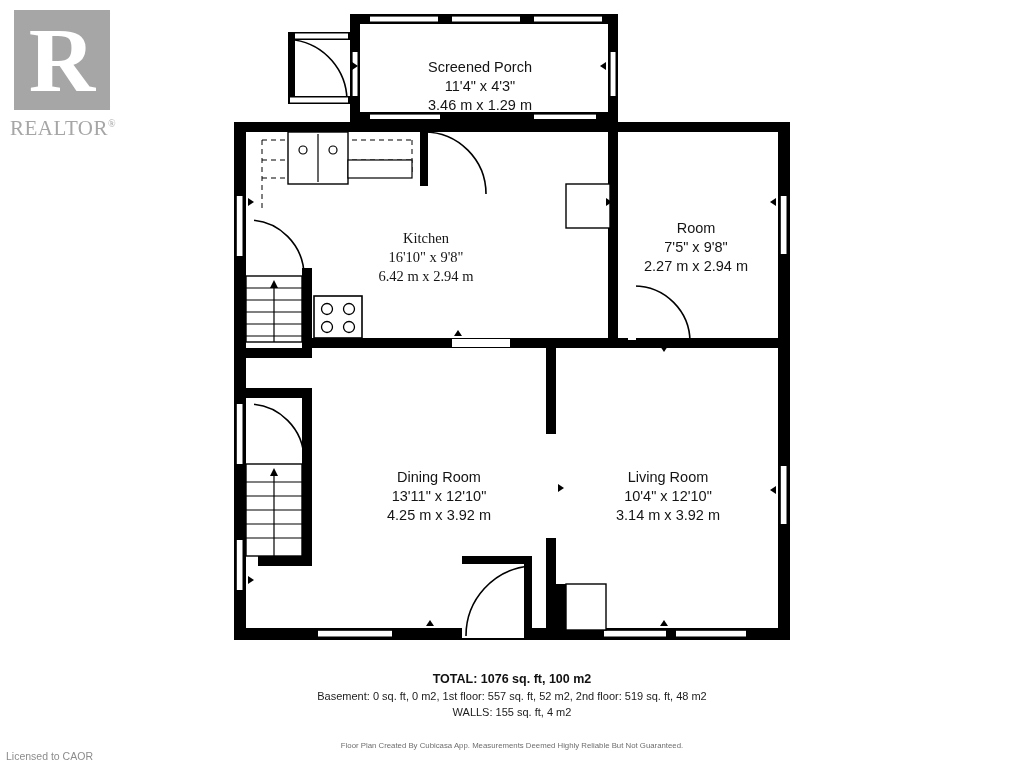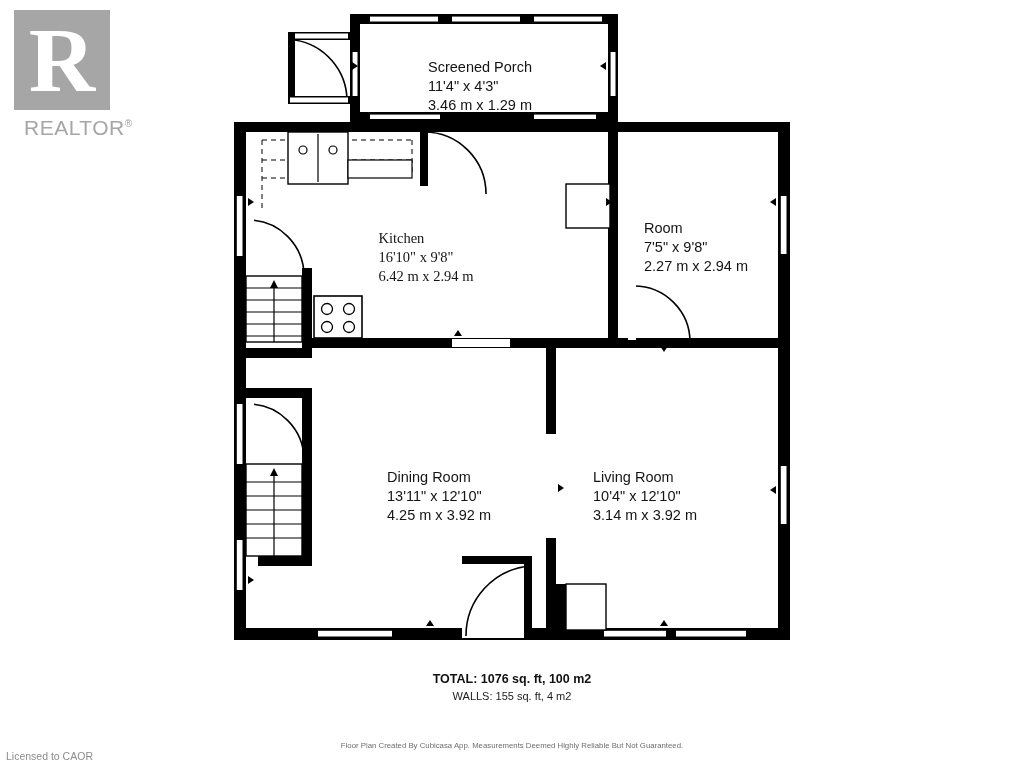--- a/index.html
+++ b/index.html
@@ -37,23 +37,23 @@
     inset: 0;
     color: #ffffff;
     font-family: "Liberation Serif", serif;
     font-size: 92px;
     font-weight: bold;
     line-height: 100px;
     text-align: center;
   }
   .realtor-word {
     position: absolute;
-    left: 18px;
+    left: 4px;
     top: 108px;
-    font-family: Liberation Sans, sans-serif;
+    font-family: Liberation Serif, serif;
     font-size: 21px;
     letter-spacing: 0.5px;
     color: #a6a6a6;
   }
   .realtor-word .reg {
     font-size: 10px;
     vertical-align: super;
   }
 
   
@@ -70,20 +70,21 @@
     position: absolute;
     left: 0;
     top: 0;
     width: 1024px;
     height: 768px;
   }
 
   
   .room-label {
     position: absolute;
+    text-align: center;
     transform: translate(-50%, 0);
     white-space: nowrap;
     line-height: 1.32;
   }
   .room-label .name {
     font-size: 14.5px;
     color: #141414;
   }
   .room-label .dim-imp,
   .room-label .dim-met {
@@ -341,26 +342,27 @@
   <div class="dim-imp">7'5" x 9'8"</div>
   <div class="dim-met">2.27 m x 2.94 m</div>
 </div>
 
 <div class="room-label" style="left:439px; top:468px;">
   <div class="name">Dining Room</div>
   <div class="dim-imp">13'11" x 12'10"</div>
   <div class="dim-met">4.25 m x 3.92 m</div>
 </div>
 
-<div class="room-label" style="left:645px; top:468px;">
+<div class="room-label" style="left:668px; top:468px;">
   <div class="name">Living Room</div>
   <div class="dim-imp">10'4" x 12'10"</div>
   <div class="dim-met">3.14 m x 3.92 m</div>
 </div>
 
 <div class="summary">
   <div class="total">TOTAL: 1076 sq. ft, 100 m2</div>
+  <div class="line">Basement: 0 sq. ft, 0 m2, 1st floor: 557 sq. ft, 52 m2, 2nd floor: 519 sq. ft, 48 m2</div>
   <div class="line">WALLS: 155 sq. ft, 4 m2</div>
 </div>
 
 <div class="credit">Floor Plan Created By Cubicasa App. Measurements Deemed Highly Reliable But Not Guaranteed.</div>
 
 <div class="licensed">Licensed to CAOR</div>
 
 </body></html>

